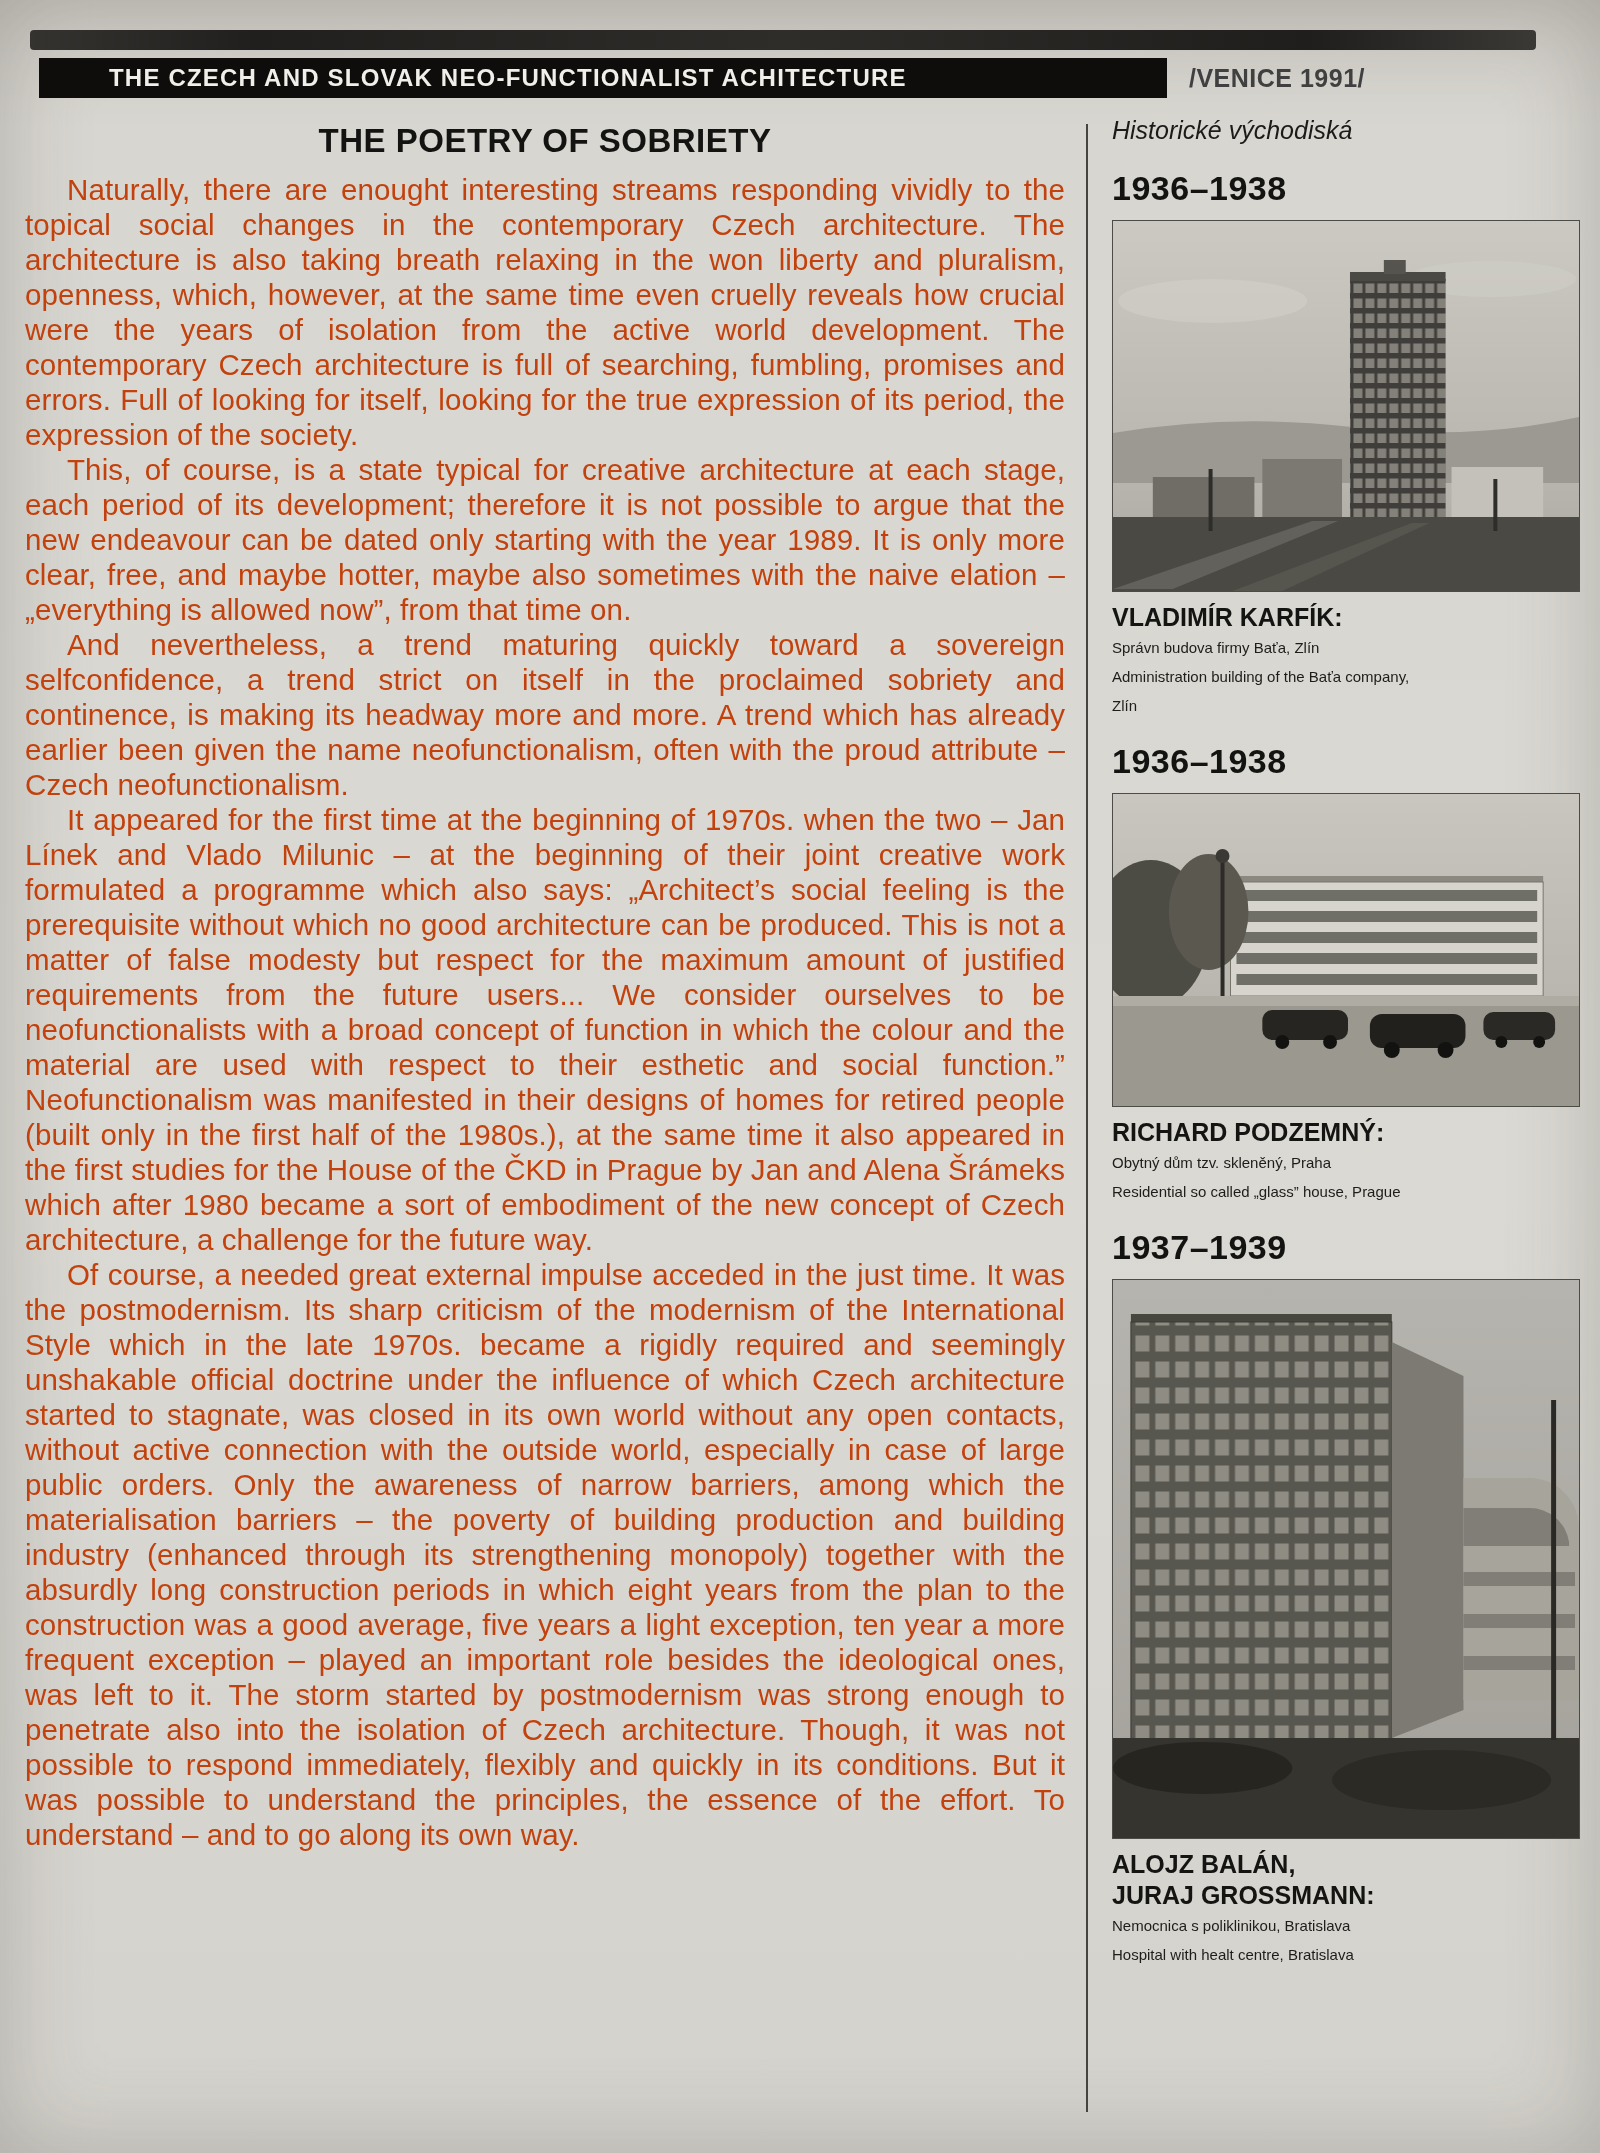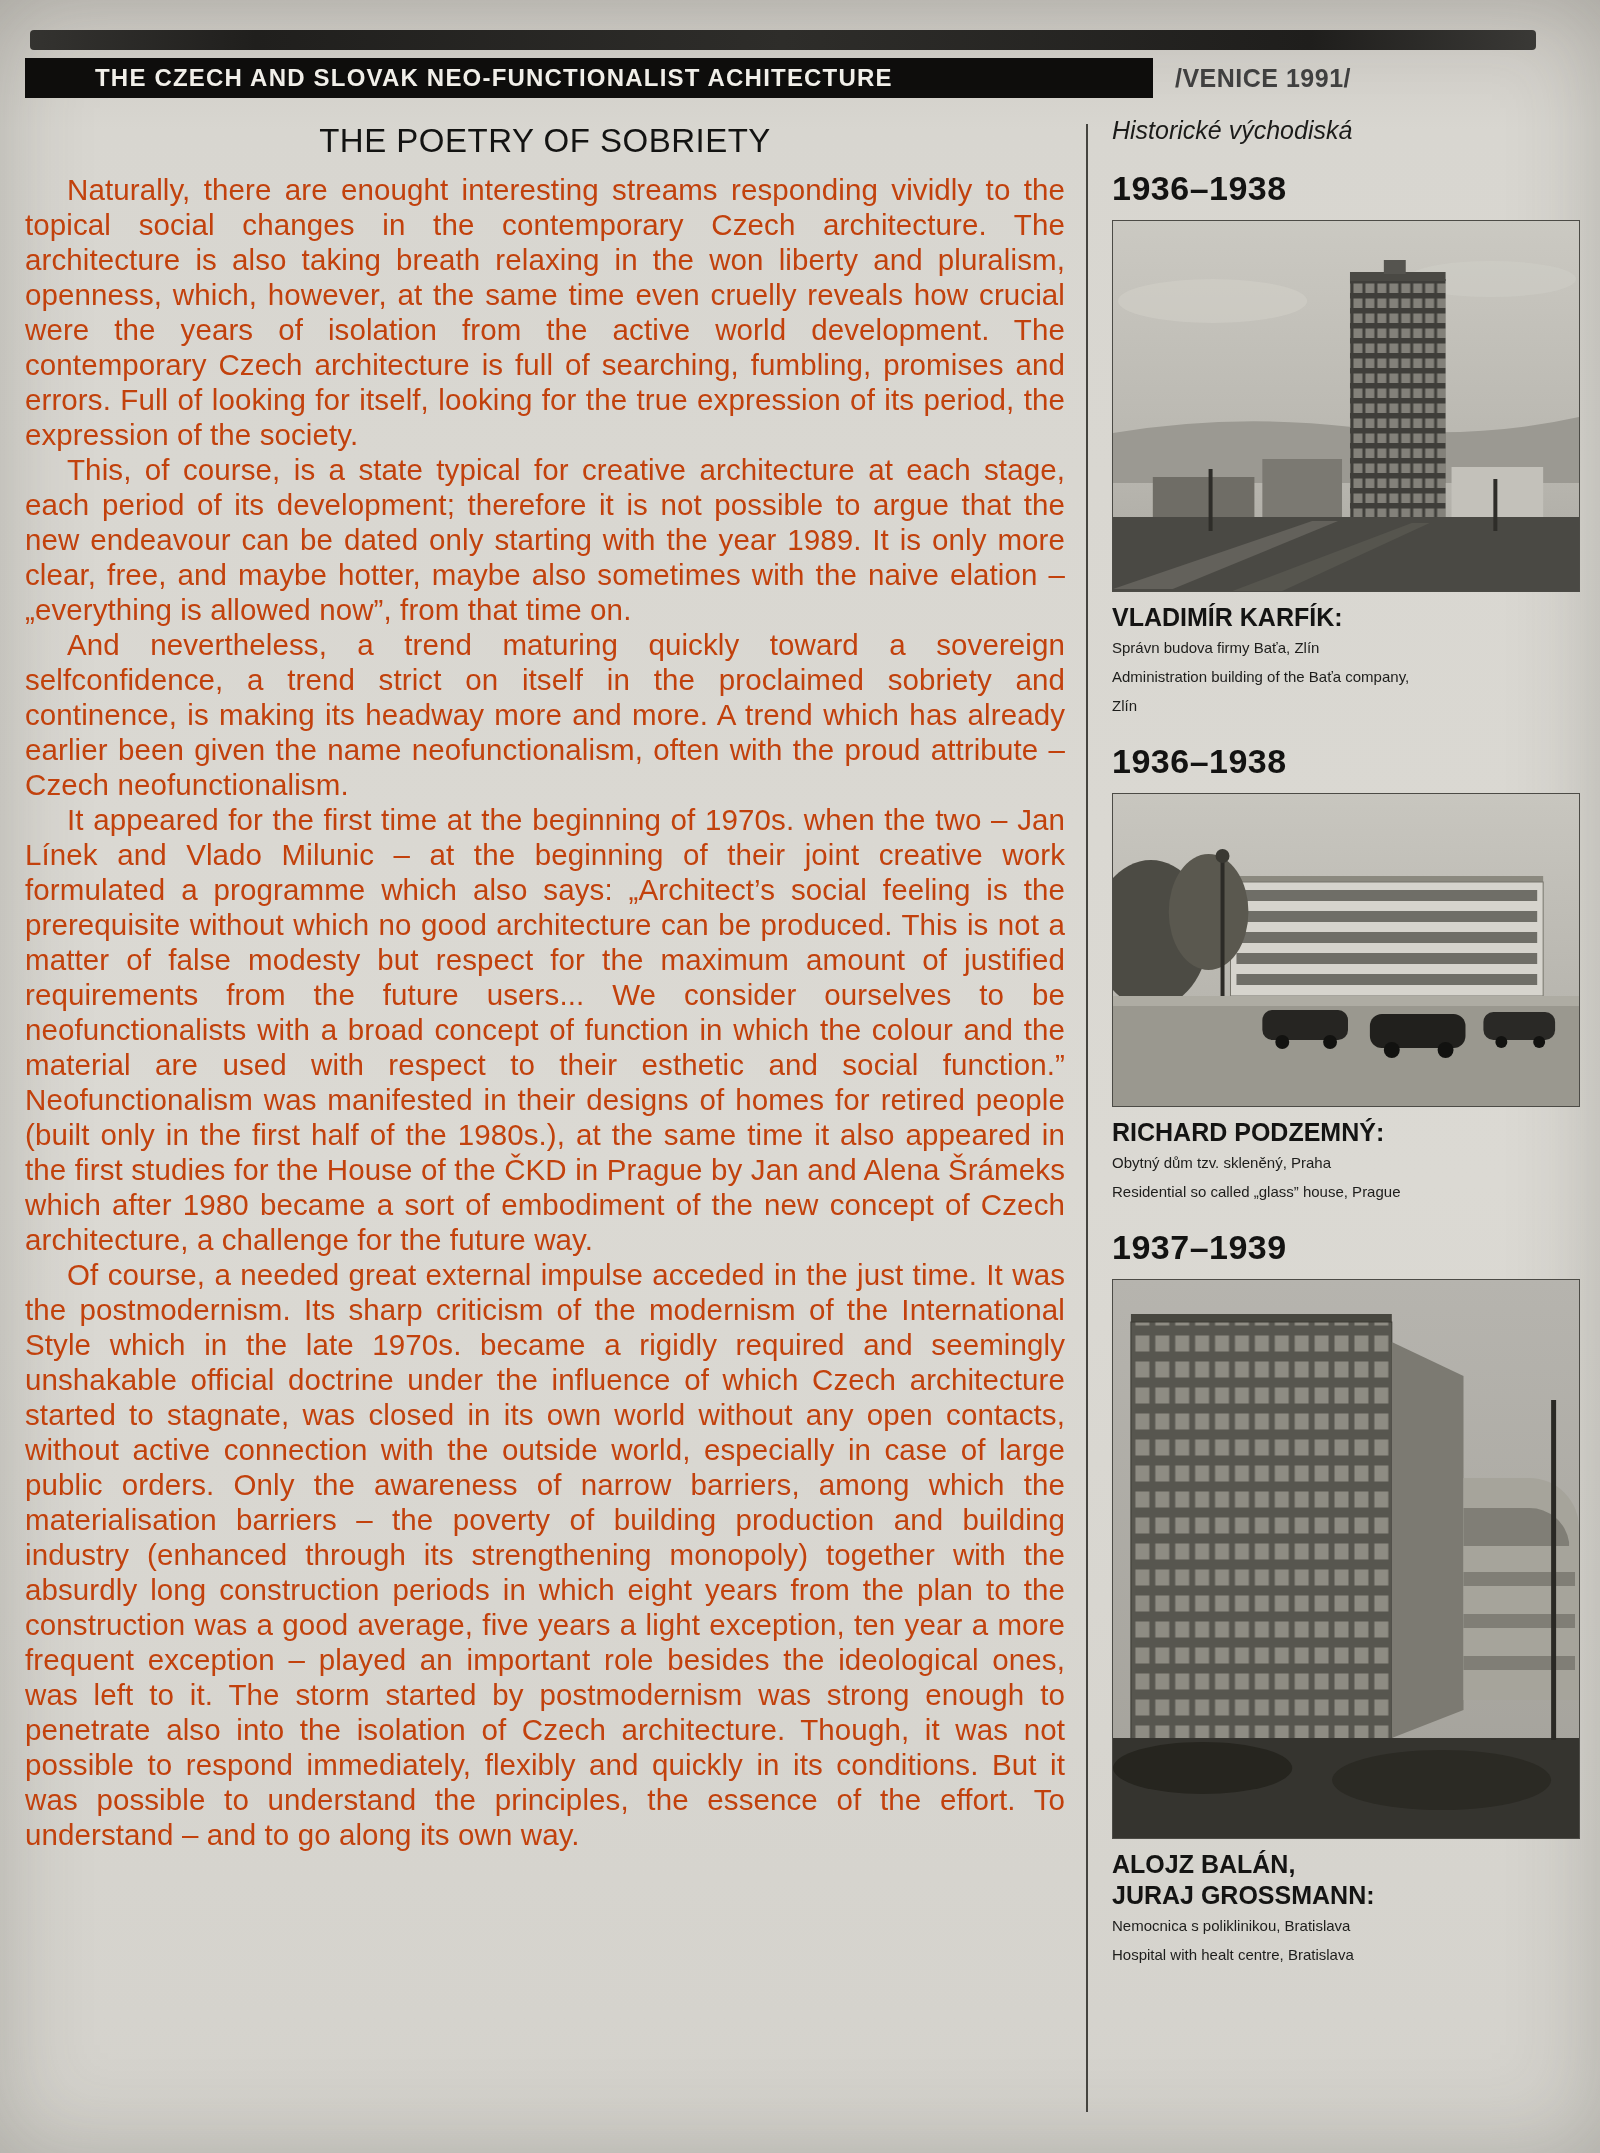--- a/index.html
+++ b/index.html
@@ -13,31 +13,31 @@
   }
   .page {
     position:absolute; inset:0;
     box-shadow: inset 0 0 90px rgba(60,58,52,0.25);
   }
   .scan-strip {
     position:absolute; top:30px; left:30px; width:1506px; height:20px;
     background: linear-gradient(90deg, #343330, #201f1d 15%, #2e2d2a 50%, #1f1e1c 85%, #3a3936);
     border-radius:4px;
   }
-  .header-row { position:absolute; top:58px; left:25px; width:1555px; display:flex; align-items:center; }
+  .header-row { position:absolute; top:58px; left:39px; width:1555px; display:flex; align-items:center; }
   .header-bar {
     background:#0e0d0c; color:#f1efe9; height:40px; width:1128px;
     display:flex; align-items:center; padding-left:70px;
     font-weight:bold; font-size:24px; letter-spacing:1.2px;
   }
   .venue { font-weight:bold; font-size:25px; letter-spacing:0.5px; margin-left:22px; color:#404040; }
 
   .left-col { position:absolute; top:122px; left:25px; width:1040px; }
   .article-title {
-    text-align:center; font-size:33px; font-weight:normal; letter-spacing:0.5px;
+    text-align:center; font-size:33px; font-weight:bold; letter-spacing:0.5px;
     margin-bottom:12px; color:#131312;
   }
   .para {
     font-size:29.5px; line-height:35px; text-align:justify; text-indent:42px;
     color:#c2410c; letter-spacing:0.1px;
   }
 
   .divider { position:absolute; left:1086px; top:124px; width:2px; height:1988px; background:#45443f; }
 
   .right-col { position:absolute; top:114px; left:1112px; width:468px; }

